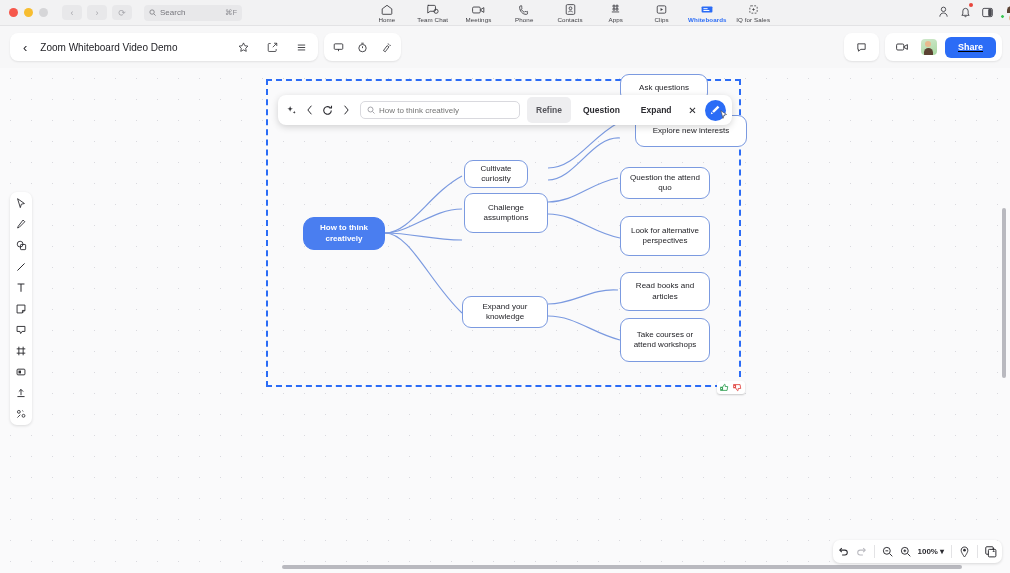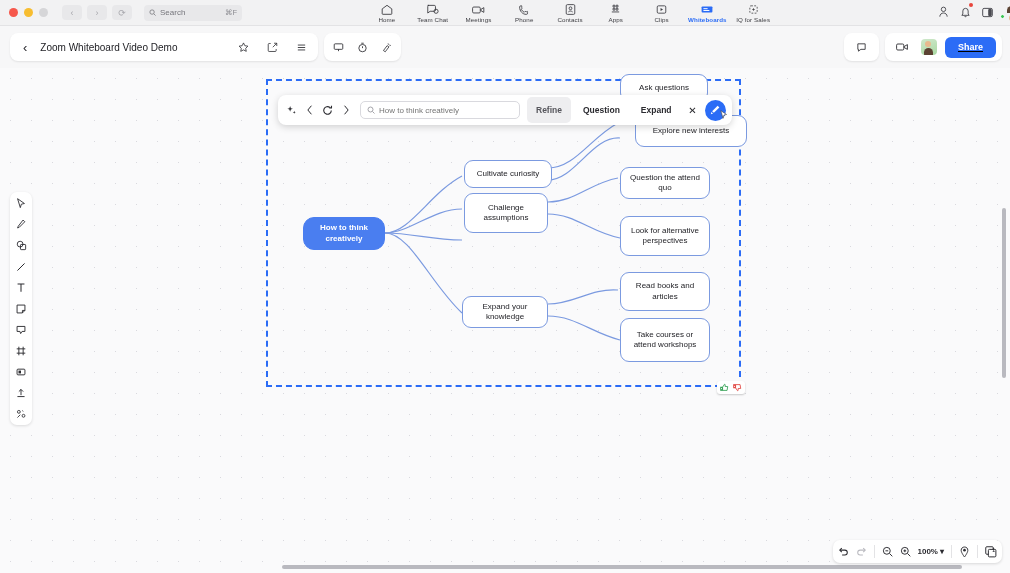--- a/index.html
+++ b/index.html
@@ -469,21 +469,21 @@
         <path d="M548 112 C575 112, 592 68, 620 70"></path>
         <path d="M548 134 C575 134, 590 115, 618 110"></path>
         <path d="M548 146 C575 146, 592 165, 620 170"></path>
         <path d="M548 236 C575 236, 590 220, 618 222"></path>
         <path d="M548 248 C575 248, 592 265, 620 272"></path>
       </g>
     </svg>
 
     <div class="node root" style="left:303px;top:149px;width:82px;height:33px;">How to think creatively</div>
 
-    <div class="node" style="left:464px;top:92px;width:88px;height:28px;">Cultivate curiosity</div>
+    <div class="node" style="left:464px;top:92px;width:64px;height:28px;">Cultivate curiosity</div>
     <div class="node" style="left:464px;top:125px;width:84px;height:40px;">Challenge assumptions</div>
     <div class="node" style="left:462px;top:228px;width:86px;height:32px;">Expand your knowledge</div>
 
     <div class="node" style="left:620px;top:6px;width:88px;height:28px;">Ask questions</div>
     <div class="node" style="left:620px;top:47px;width:112px;height:32px;margin-left:15px;">Explore new interests</div>
     <div class="node" style="left:620px;top:99px;width:90px;height:32px;">Question the attend quo</div>
     <div class="node" style="left:620px;top:148px;width:90px;height:40px;">Look for alternative perspectives</div>
     <div class="node" style="left:620px;top:204px;width:90px;height:39px;">Read books and articles</div>
     <div class="node" style="left:620px;top:250px;width:90px;height:44px;">Take courses or attend workshops</div>
 

